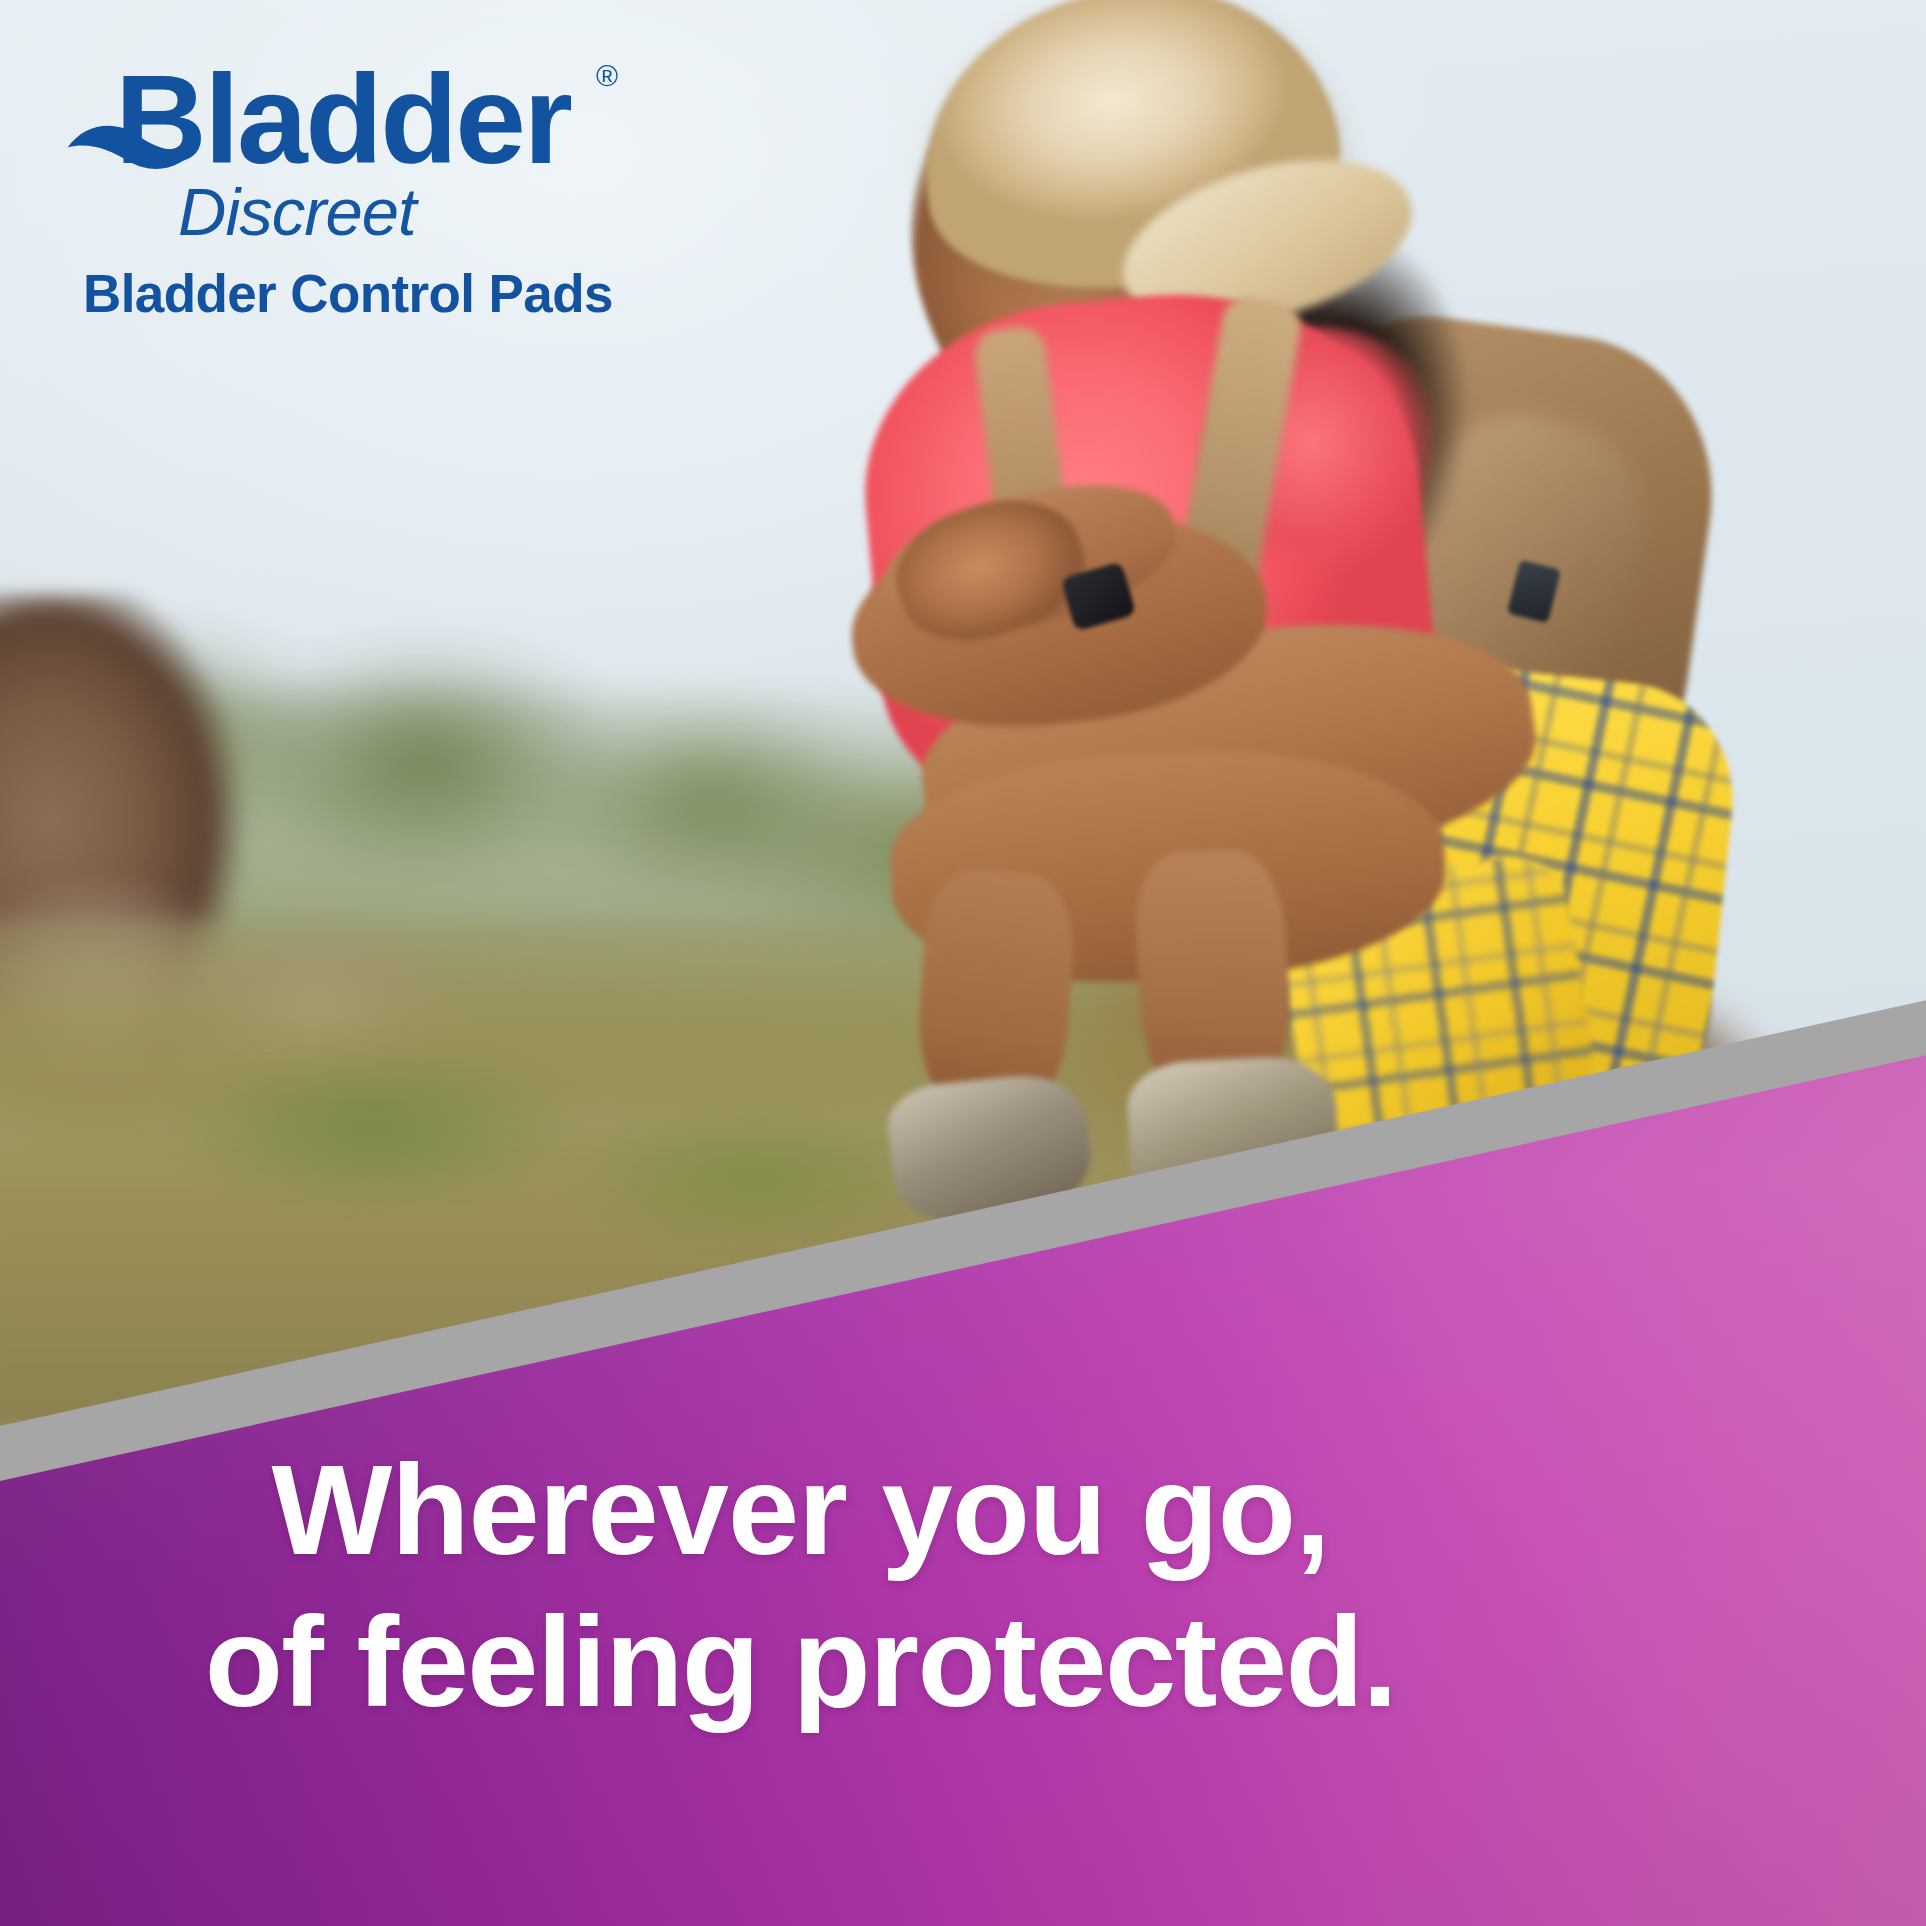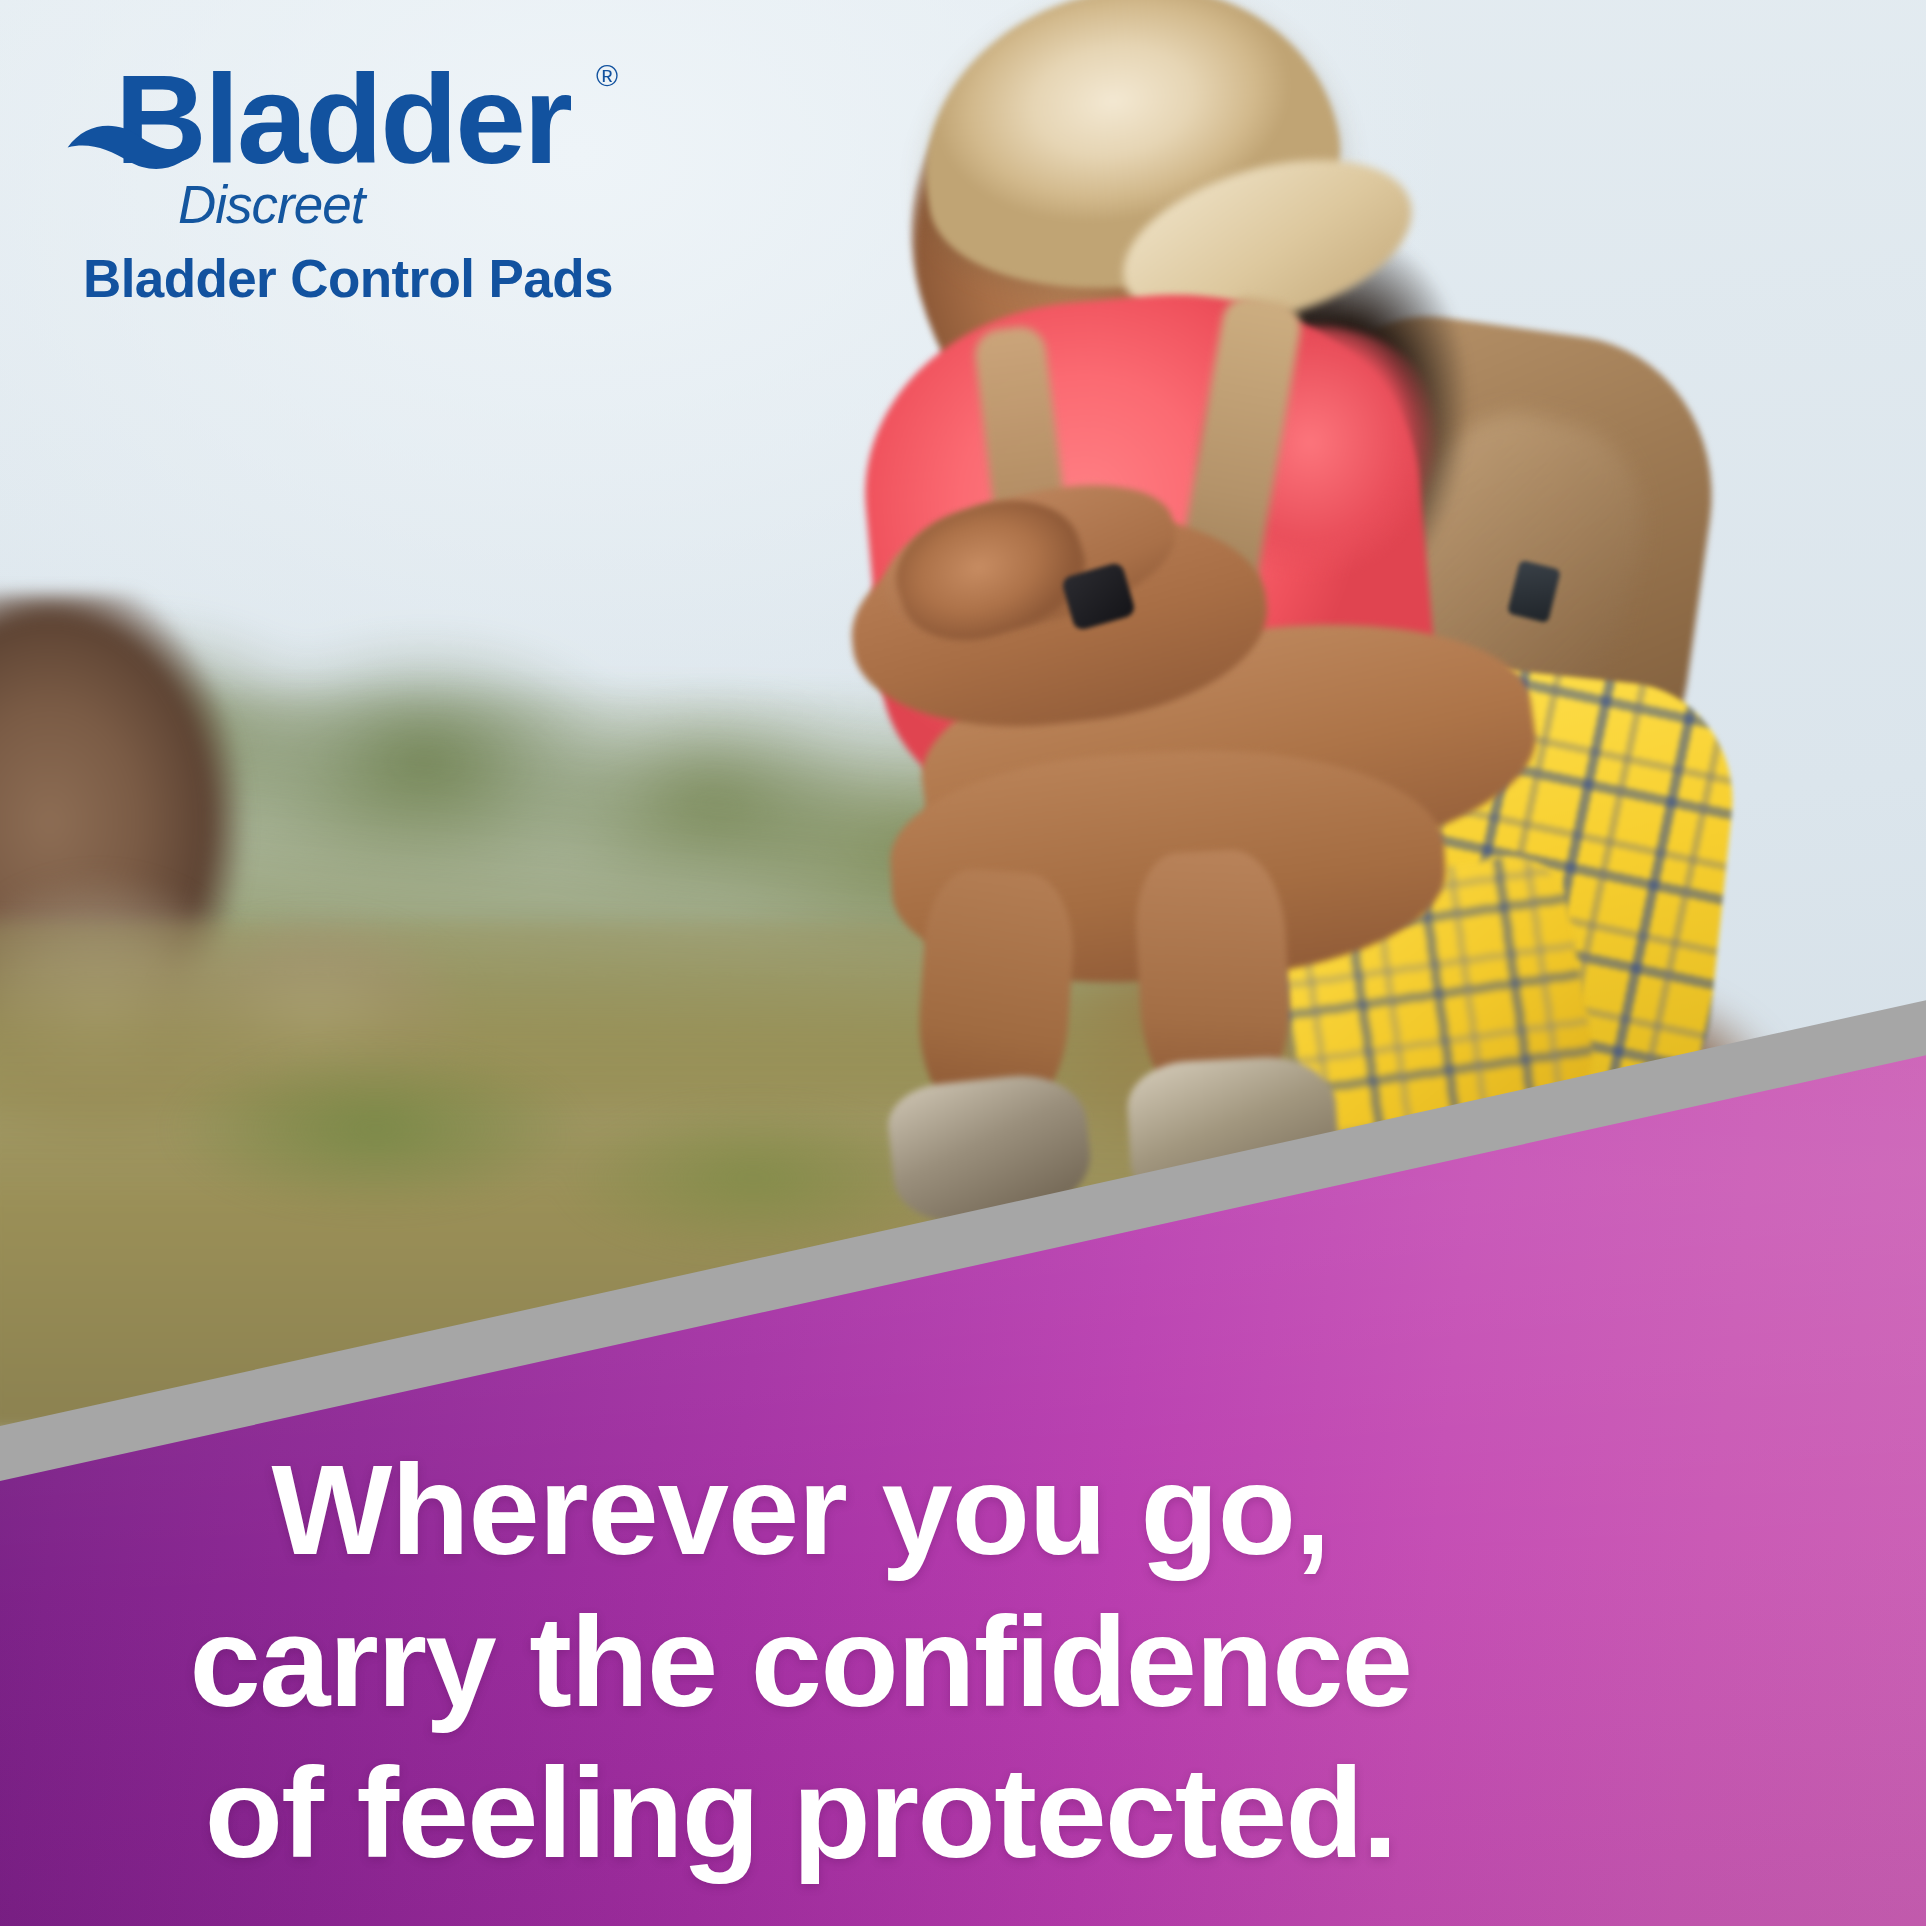--- a/index.html
+++ b/index.html
@@ -449,21 +449,21 @@
     right: 186px;
     top: 6px;
     font-size: 30px;
     font-weight: 400;
     color: #12529f;
     letter-spacing: 0;
     line-height: 1;
   }
   .logo-sub {
     display: block;
-    font-size: 53px;
+    font-size: 67px;
     font-style: italic;
     font-weight: 400;
     color: #14569f;
     letter-spacing: -1px;
     line-height: 1.05;
     margin-top: -8px;
     padding-left: 107px;
   }
   .logo-tag {
     display: block;
@@ -521,21 +521,20 @@
       <div class="boot-r"></div>
     </div>
   </div>
 
   <div class="gray-band"></div>
   <div class="purple-band"></div>
   <div class="purple-sheen"></div>
 
   <div class="headline">
     <span class="ln ln1">Wherever you go,</span>
-    <span class="ln">carry the confidence</span>
     <span class="ln">of feeling protected.</span>
   </div>
 
   <div class="logo-block">
     <span class="logo-word">
       <svg class="logo-swoosh" viewBox="0 0 150 66">
         <path d="M2 34 C20 8, 52 6, 74 22 C92 35, 112 42, 136 30 C118 58, 88 62, 64 48 C44 36, 24 28, 2 34 Z" fill="#12529f"></path>
       </svg>
       <span>Bladder</span>
       <sup class="logo-reg">®</sup>

